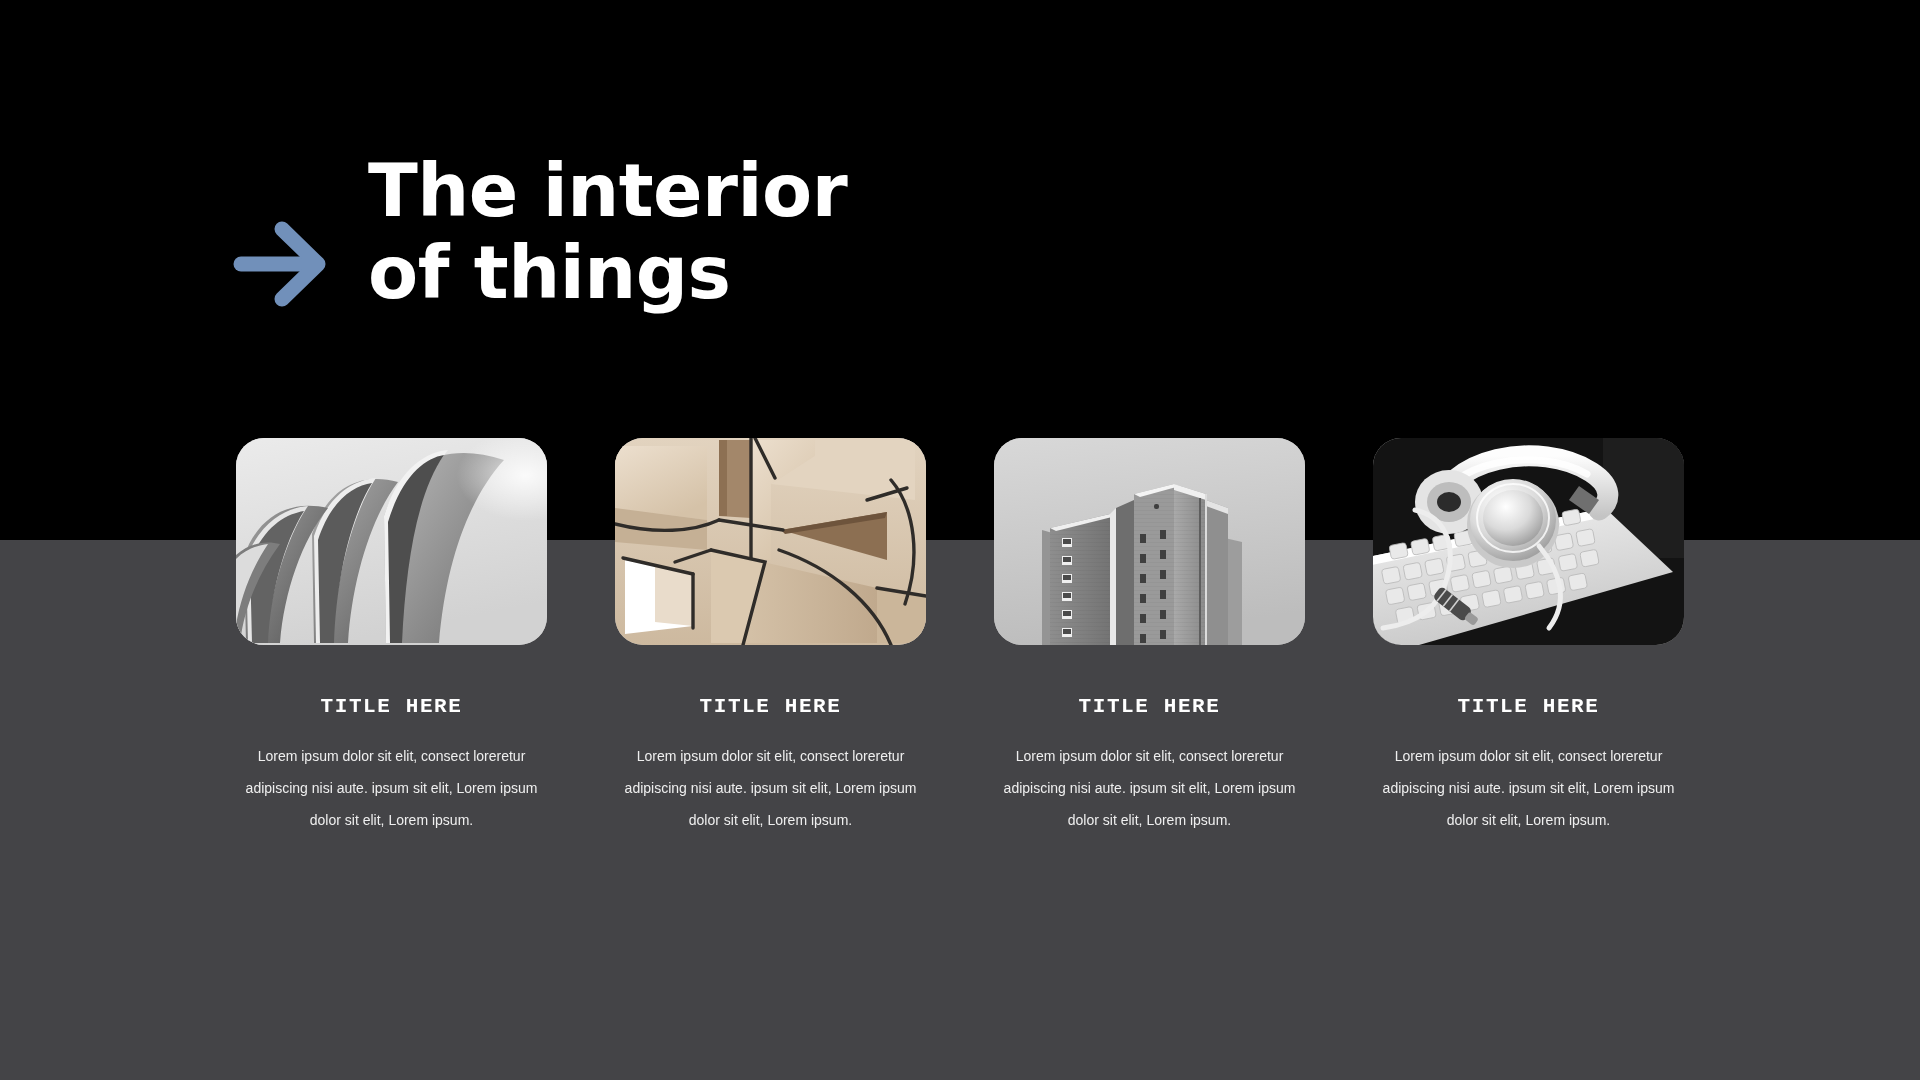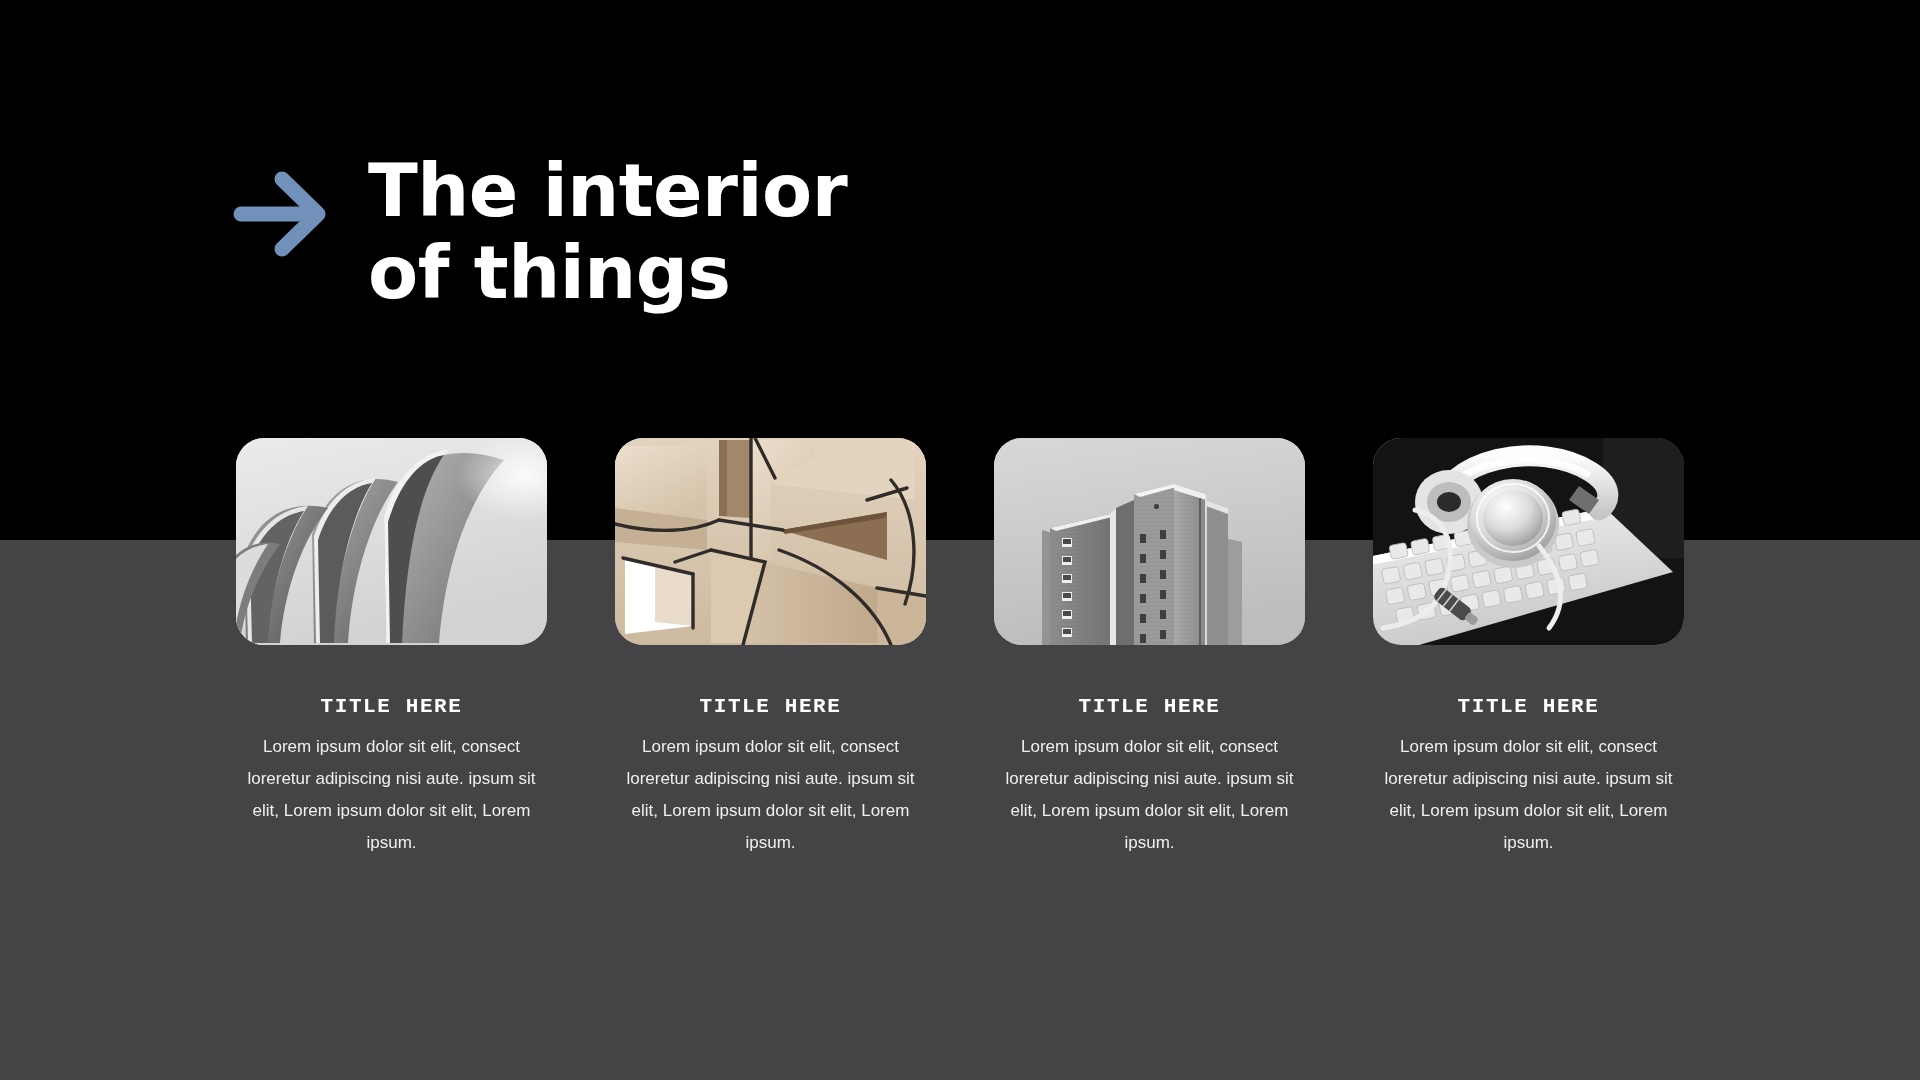--- a/index.html
+++ b/index.html
@@ -27,21 +27,21 @@
     position:absolute; left:0; top:540px;
     width:1920px; height:540px;
     background:#444447;
   }
 
   
   .heading-block {
     position:absolute;
     left:232px; top:150px;
     display:flex;
-    align-items:flex-start;
+    align-items:flex-end;
     gap:0px;
   }
   .arrow-icon {
     width:98px; height:100px;
     flex:0 0 auto;
     margin-top:14px;
   }
   .arrow-icon svg { display:block; width:100%; height:100%; }
 
   .page-title {
@@ -77,24 +77,24 @@
   .card-title {
     margin-top:50px;
     text-align:center;
     color:#ffffff;
     font-family:Liberation Mono, monospace;
     font-size:21px;
     font-weight:bold;
     letter-spacing:1.6px;
   }
   .card-body {
-    margin-top:13px;
+    margin-top:22px;
     text-align:center;
     color:#efefef;
-    font-size:17px;
+    font-size:14px;
     line-height:32px;
     padding:0 2px;
   }
 </style>
 </head>
 <body>
 
 <div id="slide">
 
   <div class="bg-top"></div>

